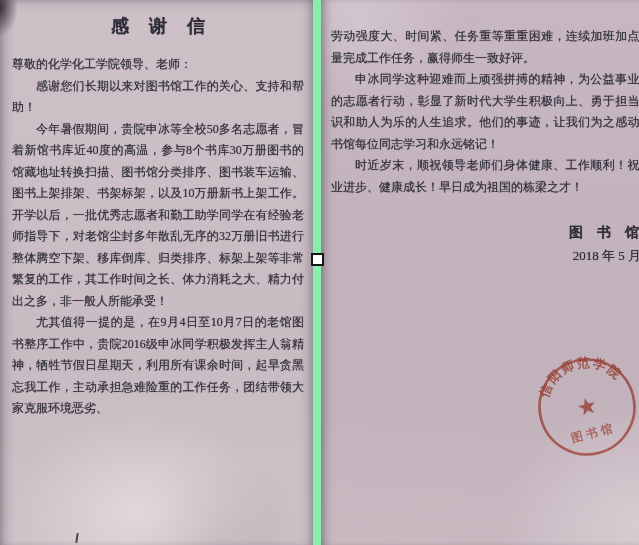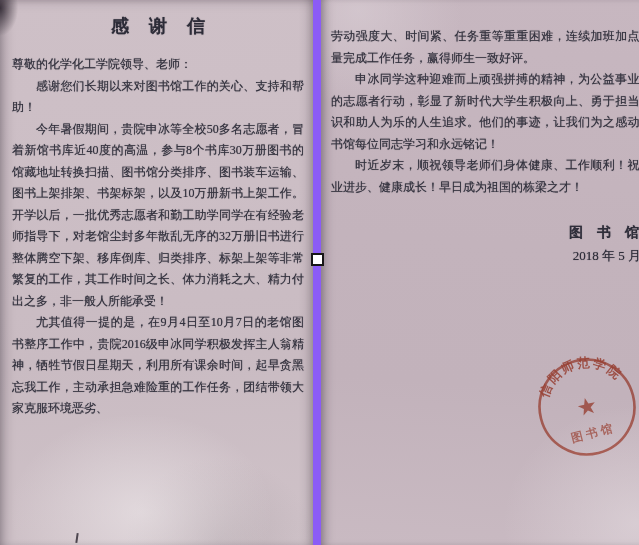--- a/index.html
+++ b/index.html
@@ -1,20 +1,20 @@
 <!DOCTYPE html>
 <html><head>
 <meta charset="utf-8">
 <style>
   html,body{margin:0;padding:0;background:#555;}
   .scan{
     position:relative;
     width:639px;height:545px;
     margin:0 auto;
-    background:#8b5cf6;
+    background:#86efac;
     overflow:hidden;
     font-family:"Liberation Serif","DejaVu Serif",serif;
   }
   
   .page{
     position:absolute;top:0;height:545px;
     box-sizing:border-box;
     color:#34333f;
   }
   .page-left{

